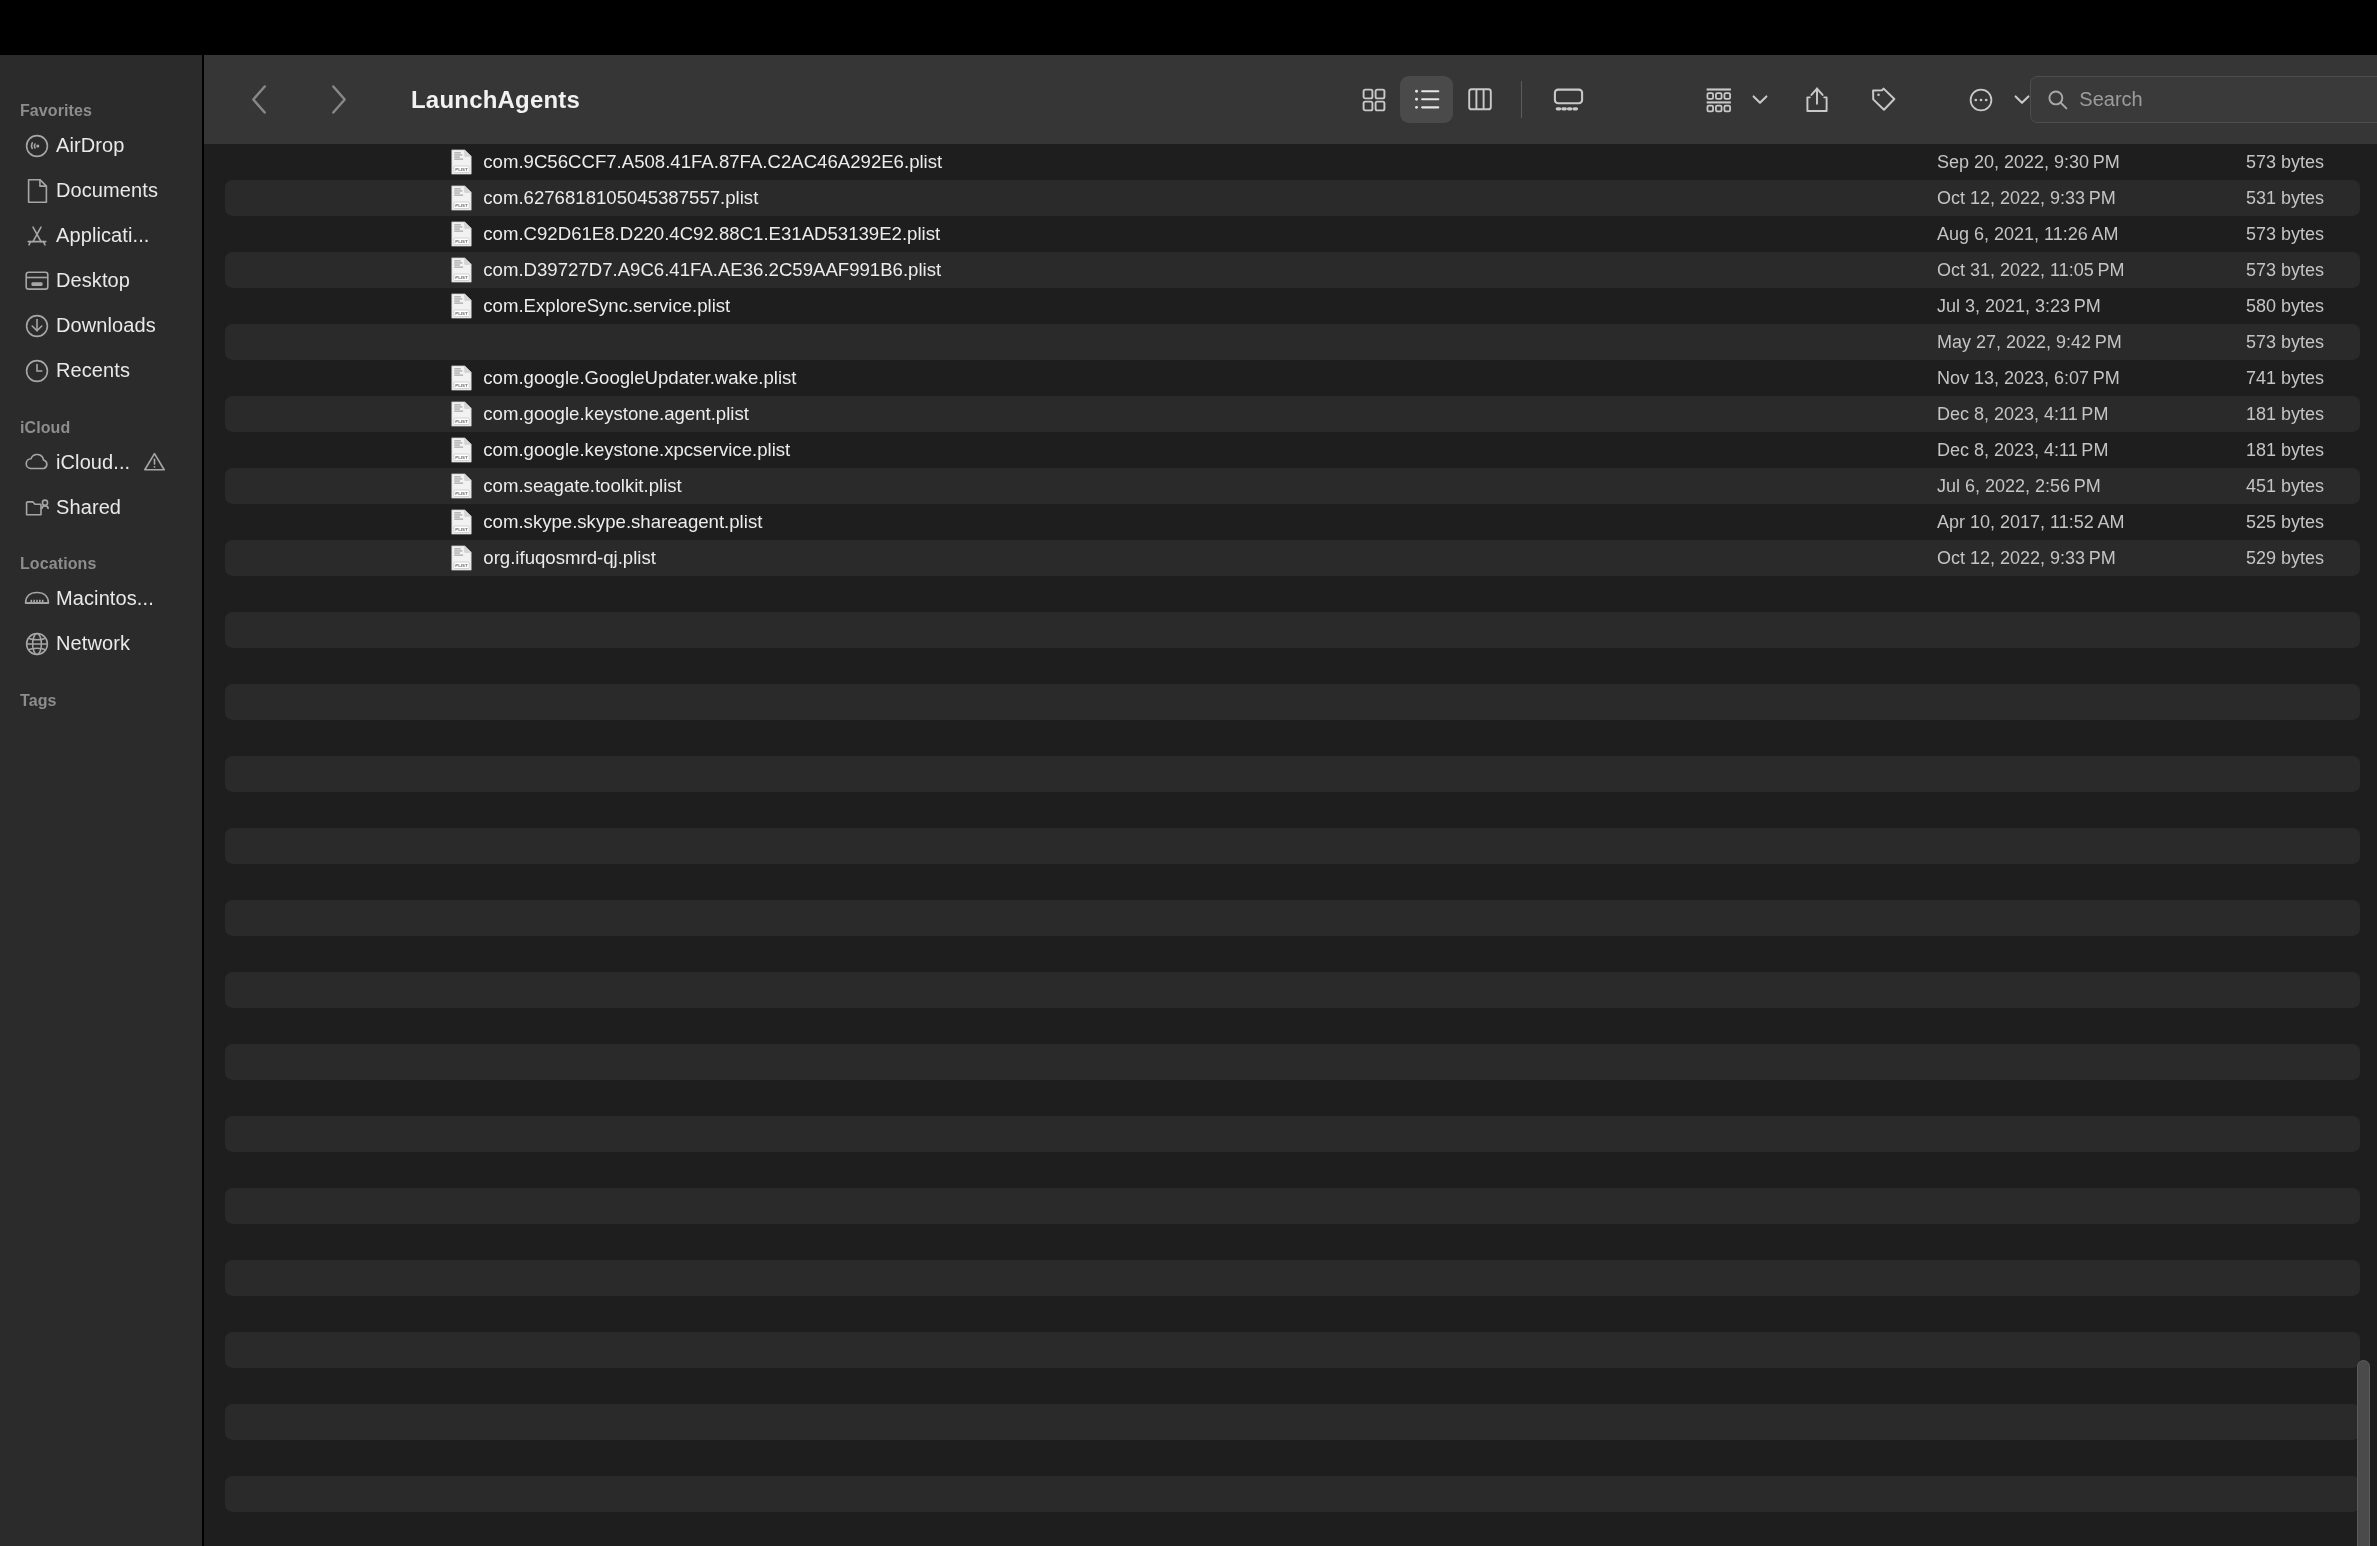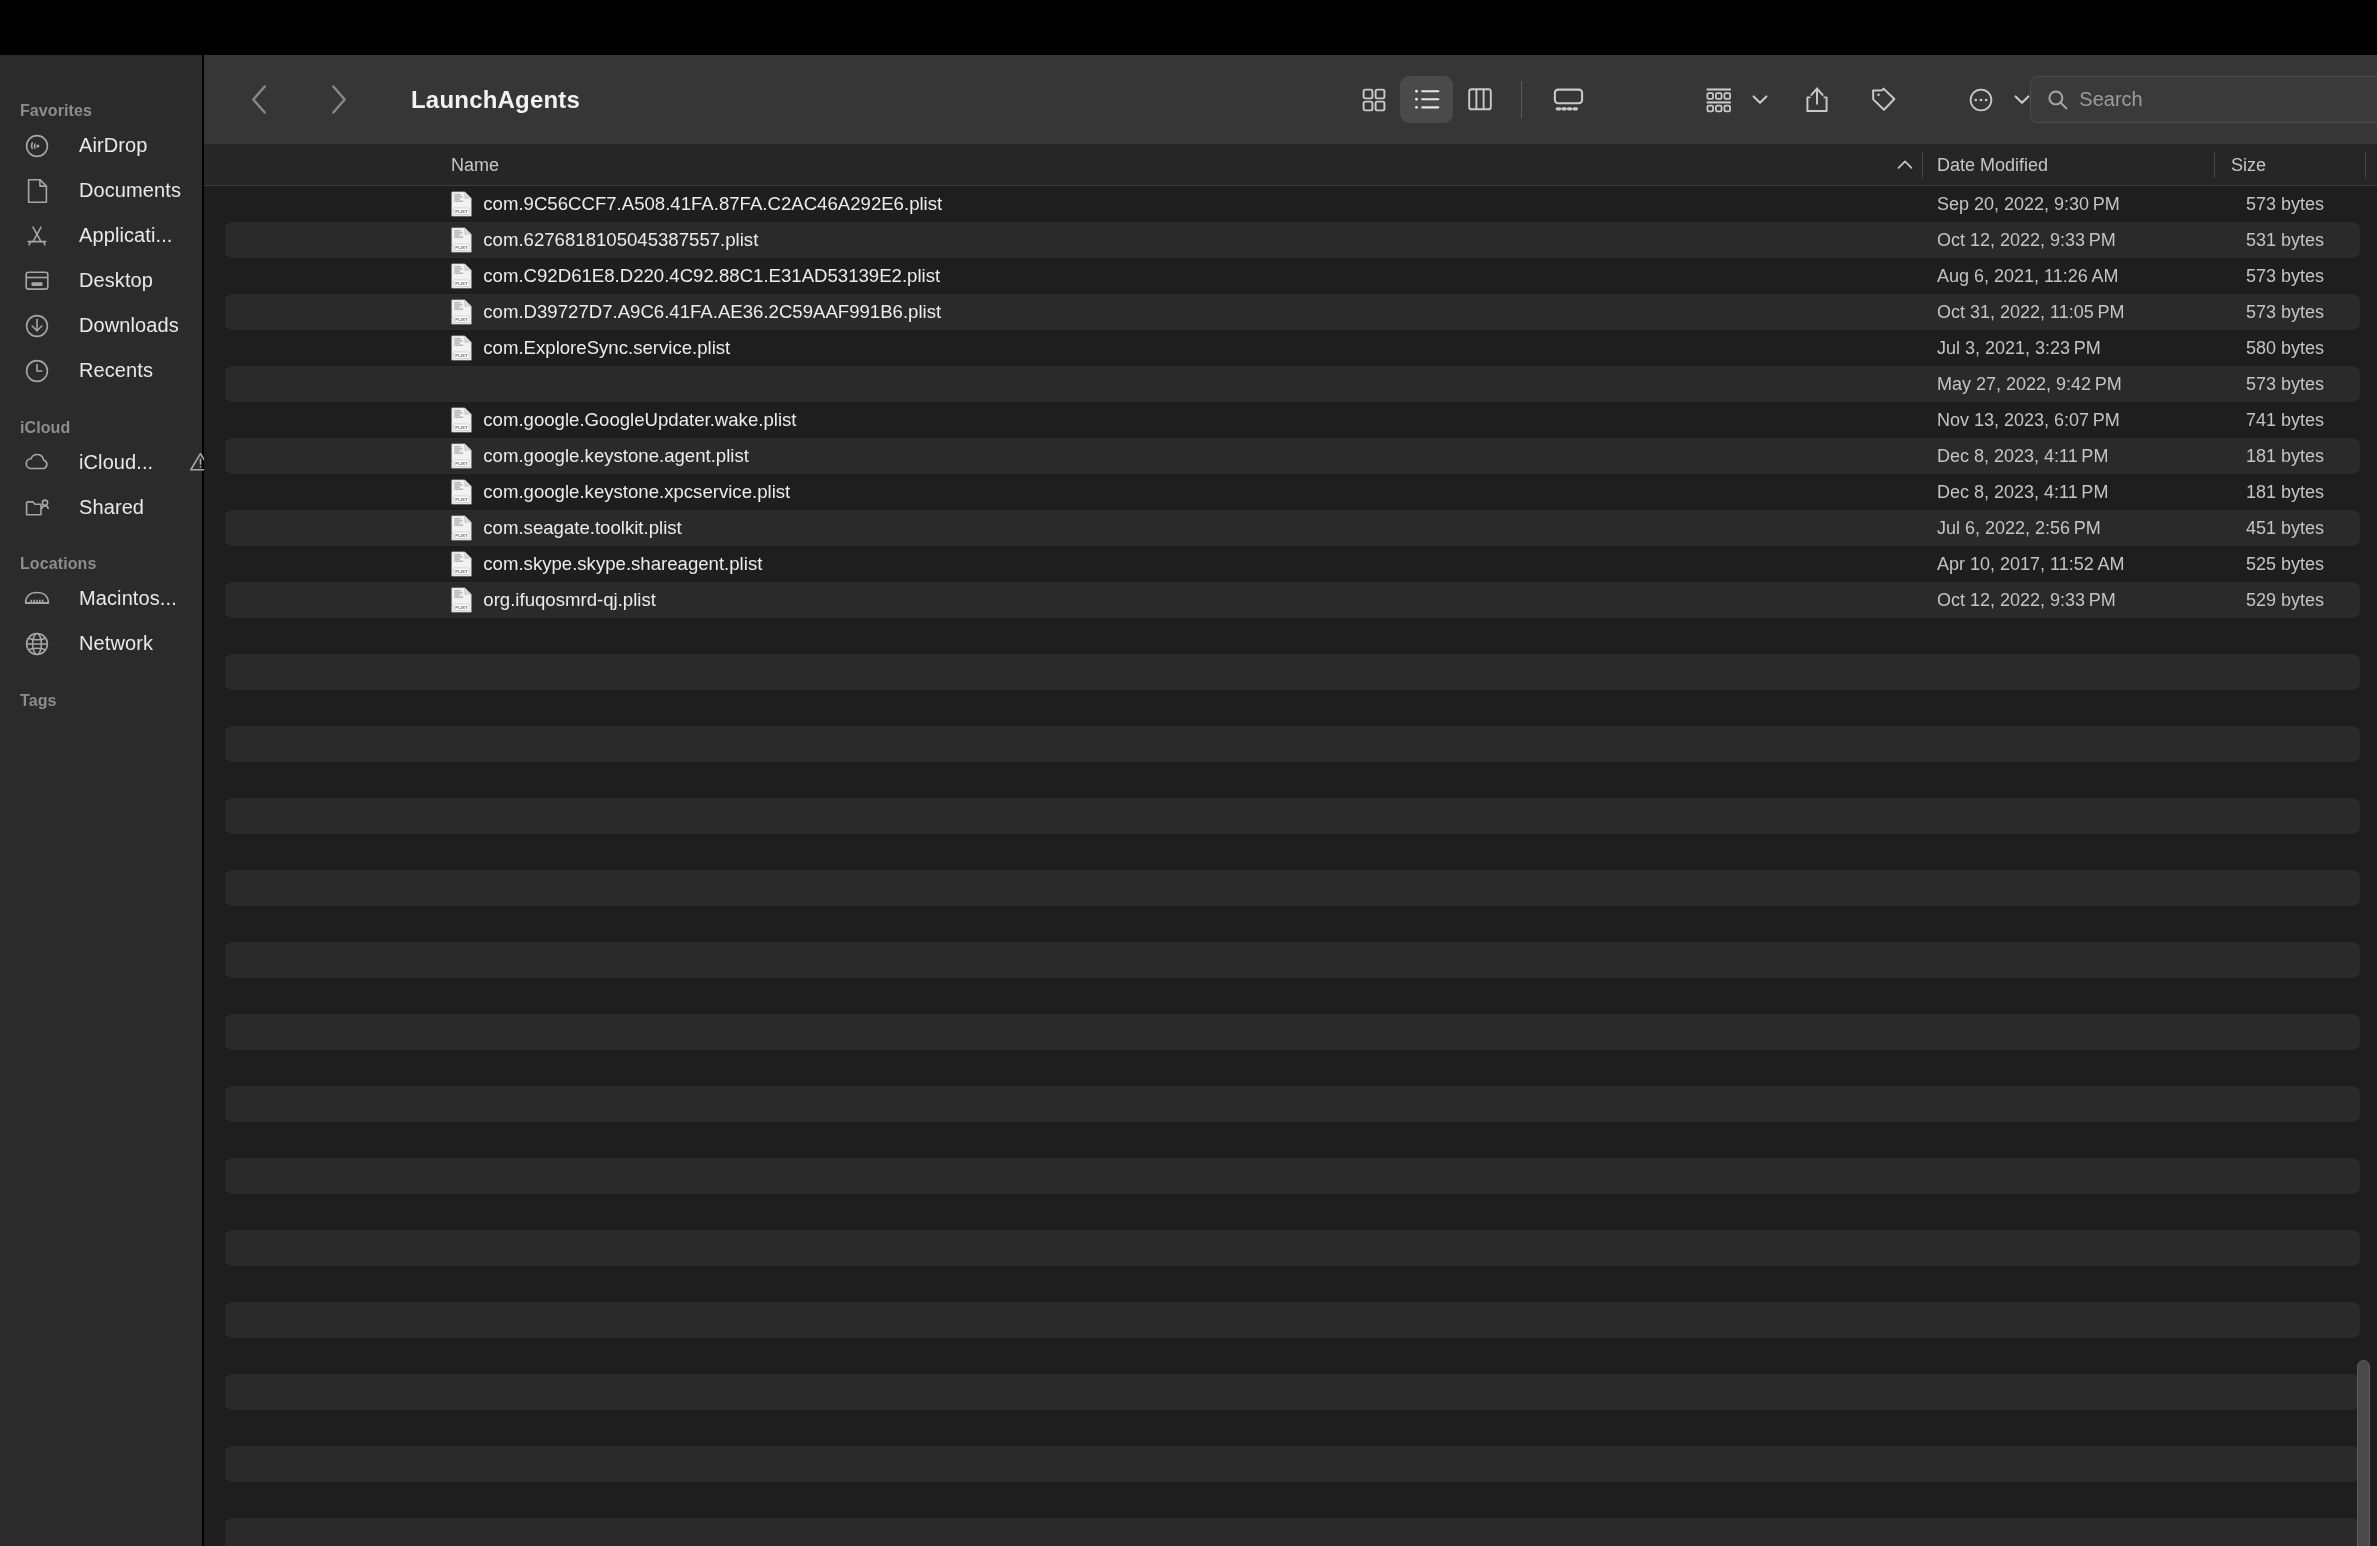--- a/index.html
+++ b/index.html
@@ -53,21 +53,21 @@
   }
   .sb-group { margin-bottom: 4.9px; }
   .sb-group.first { margin-top: 44px; }
   .sb-group.spaced { margin-top: 22.6px; }
 
   .sb-item {
     display: flex;
     align-items: center;
     height: 45px;
     padding-left: 24px;
-    gap: 29px;
+    gap: 6px;
     cursor: default;
   }
   .sb-icon {
     width: 26px; height: 26px;
     display: flex; align-items: center; justify-content: center;
     flex: 0 0 26px;
     color: #a6a6a6;
   }
   .sb-icon svg { display: block; }
   .sb-label {
@@ -527,34 +527,20 @@
           <circle cx="11" cy="11" r="8"></circle>
             <line x1="17" y1="17" x2="24" y2="24"></line>
         </svg>
       </span>
       <input id="search-input" type="text" placeholder="Search" style="">
     </div>
   </div>
 
   <div id="content">
 
-    <div id="col-header">
-      <div class="col-h" style="left:247px">Name</div>
-      <div id="sort-caret" style="left:1692px">
-        <svg width="18" height="11.3" viewBox="0 0 22 14" fill="none" stroke="currentColor" stroke-width="2.2" stroke-linecap="round" stroke-linejoin="round">
-            <polyline points="3,11 11,3 19,11"></polyline>
-          </svg>
-      </div>
-      <div class="col-div" style="left:1718px"></div>
-      <div class="col-h" style="left:1733px">Date Modified</div>
-      <div class="col-div" style="left:2010px"></div>
-      <div class="col-h" style="left:2027px">Size</div>
-      <div class="col-div" style="left:2161px"></div>
-
-    </div>
 
     <div id="rows">
         <div class="row">
           <div class="stripe"></div>
           <div class="cell cell-name">
             <span class="plist-icon"><svg width="21" height="26" viewBox="0 0 26 32" style="font-size:23px">
                 <path d="M1 1h16l8 8v22H1z" fill="#f2f2f2" stroke="#c9c9c9" stroke-width="0.8" stroke-linejoin="round"></path>
                 <path d="M17 1v8h8" fill="#d6d6d6" stroke="#c9c9c9" stroke-width="0.8" stroke-linejoin="round"></path>
                 <g fill="#9a9a9a">
                   <rect x="4" y="4" width="8" height="1.3"></rect>

